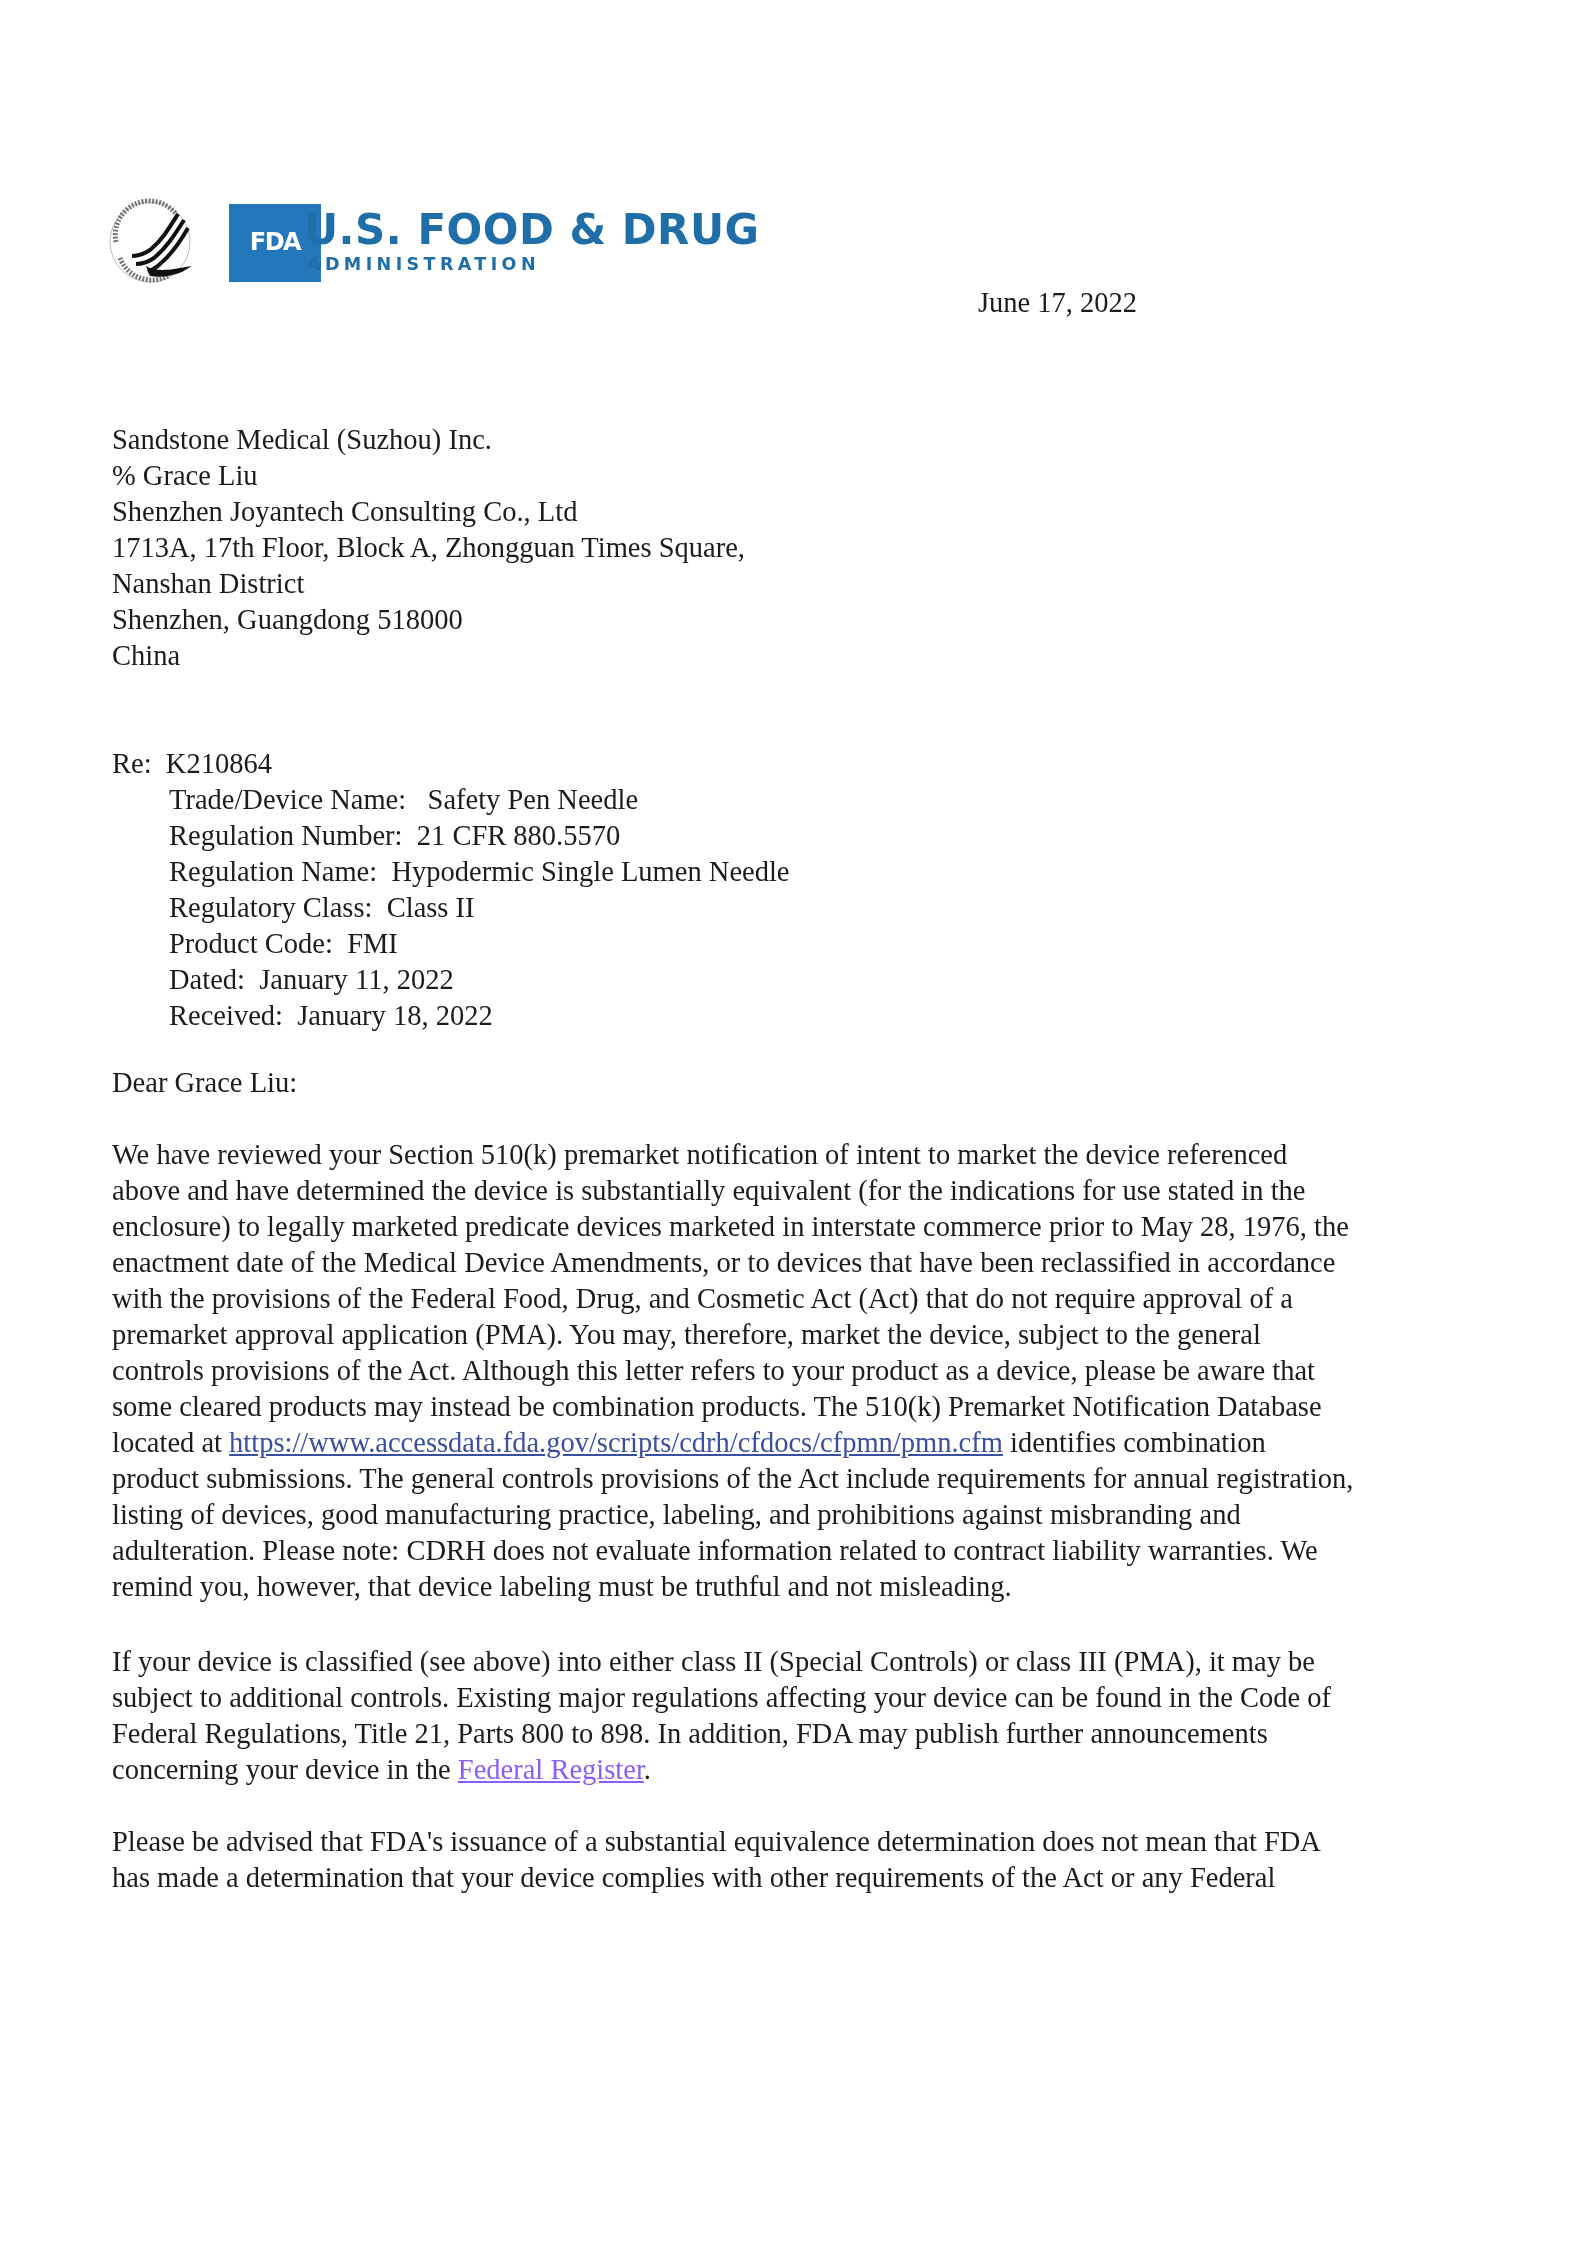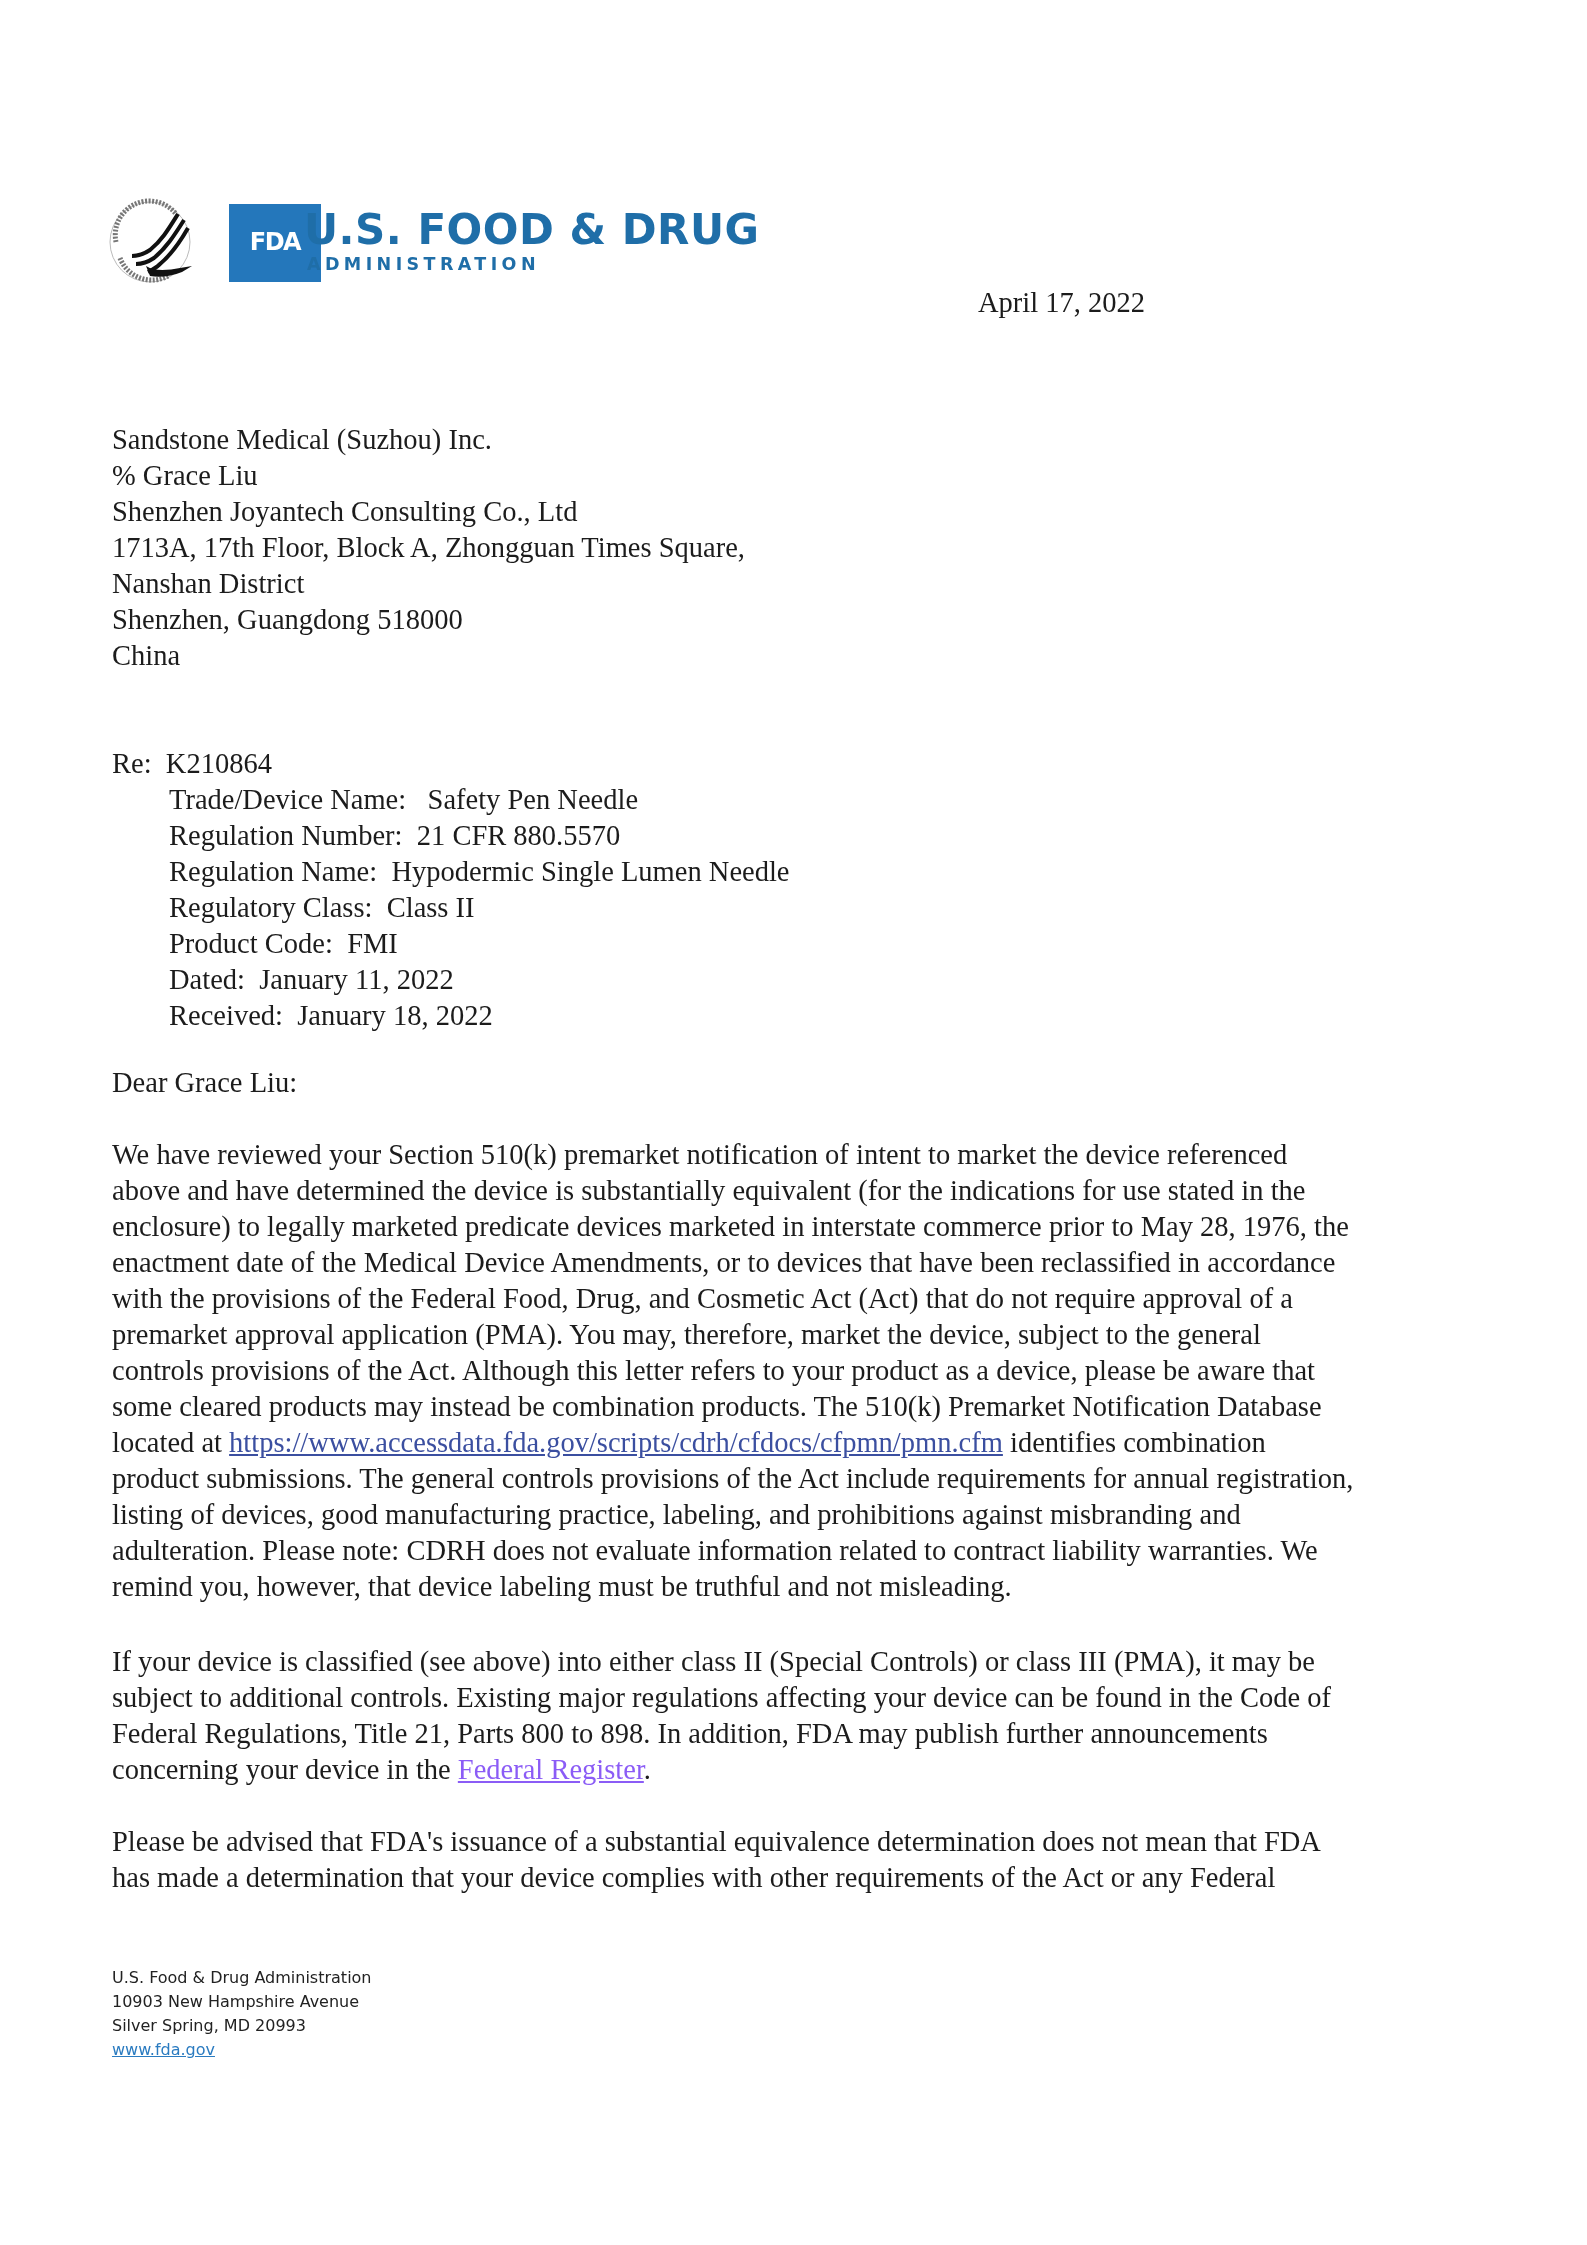--- a/index.html
+++ b/index.html
@@ -48,21 +48,21 @@
       <path d="M82 32 C74 46 66 58 54 68 C50 72 46 74 42 76" fill="none" stroke="#111" stroke-width="4"></path>
       <path d="M40 70 C50 76 62 74 74 72 L86 70 L76 76 C66 80 54 82 44 80" fill="#111"></path>
     </svg>
     <div class="fda-box">
       <span>FDA</span>
     </div>
     <div class="fda-title">U.S. FOOD &amp; DRUG</div>
     <div class="fda-sub">ADMINISTRATION</div>
   </div>
 
-  <div class="date serif">April 17, 2022</div>
+  <div class="date serif">June 17, 2022</div>
 
   <div class="address serif">
     <div>Sandstone Medical (Suzhou) Inc.</div>
     <div>% Grace Liu</div>
     <div>Shenzhen Joyantech Consulting Co., Ltd</div>
     <div>1713A, 17th Floor, Block A, Zhongguan Times Square,</div>
     <div>Nanshan District</div>
     <div>Shenzhen, Guangdong 518000</div>
     <div>China</div>
   </div>
@@ -117,20 +117,14 @@
     <span class="ln">subject to additional controls. Existing major regulations affecting your device can be found in the Code of</span>
     <span class="ln">Federal Regulations, Title 21, Parts 800 to 898. In addition, FDA may publish further announcements</span>
     <span class="ln"><span>concerning your device in the </span><span class="ul">Federal Register</span><span>.</span></span>
   </div>
 
   <div class="para p3 serif">
     <span class="ln">Please be advised that FDA's issuance of a substantial equivalence determination does not mean that FDA</span>
     <span class="ln">has made a determination that your device complies with other requirements of the Act or any Federal</span>
   </div>
 
-  <div class="footer sans">
-    <div>U.S. Food &amp; Drug Administration</div>
-    <div>10903 New Hampshire Avenue</div>
-    <div>Silver Spring, MD  20993</div>
-    <div><a>www.fda.gov</a></div>
-  </div>
 
 </div>
 
 </body></html>

